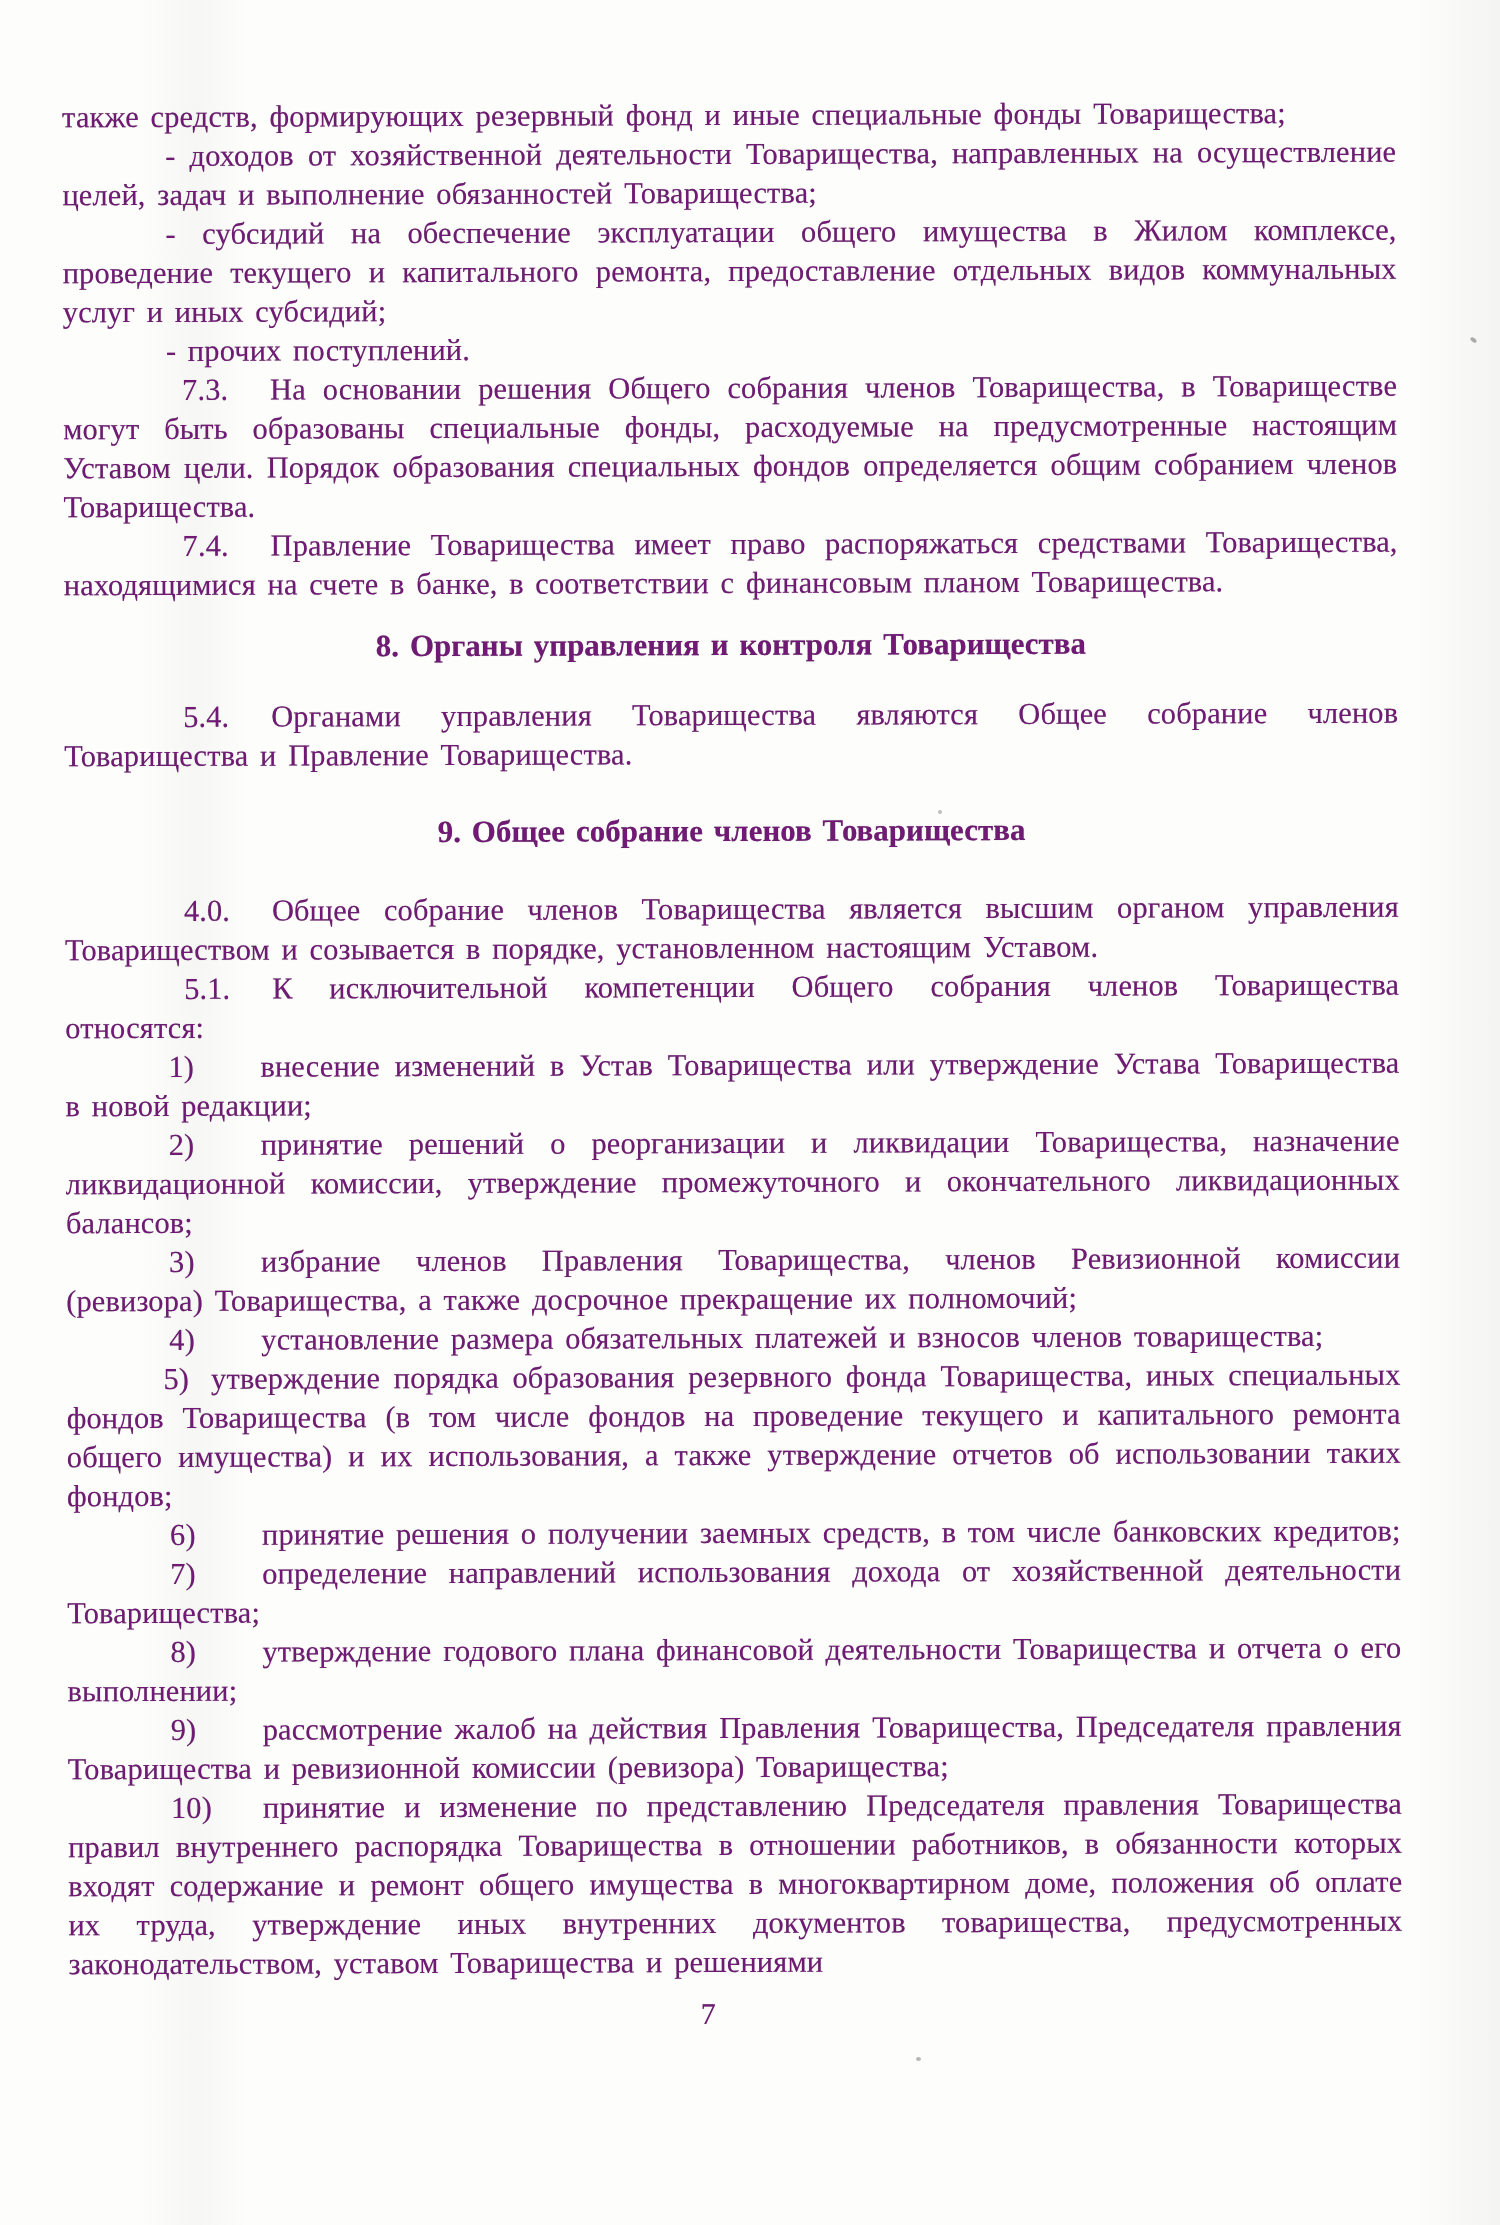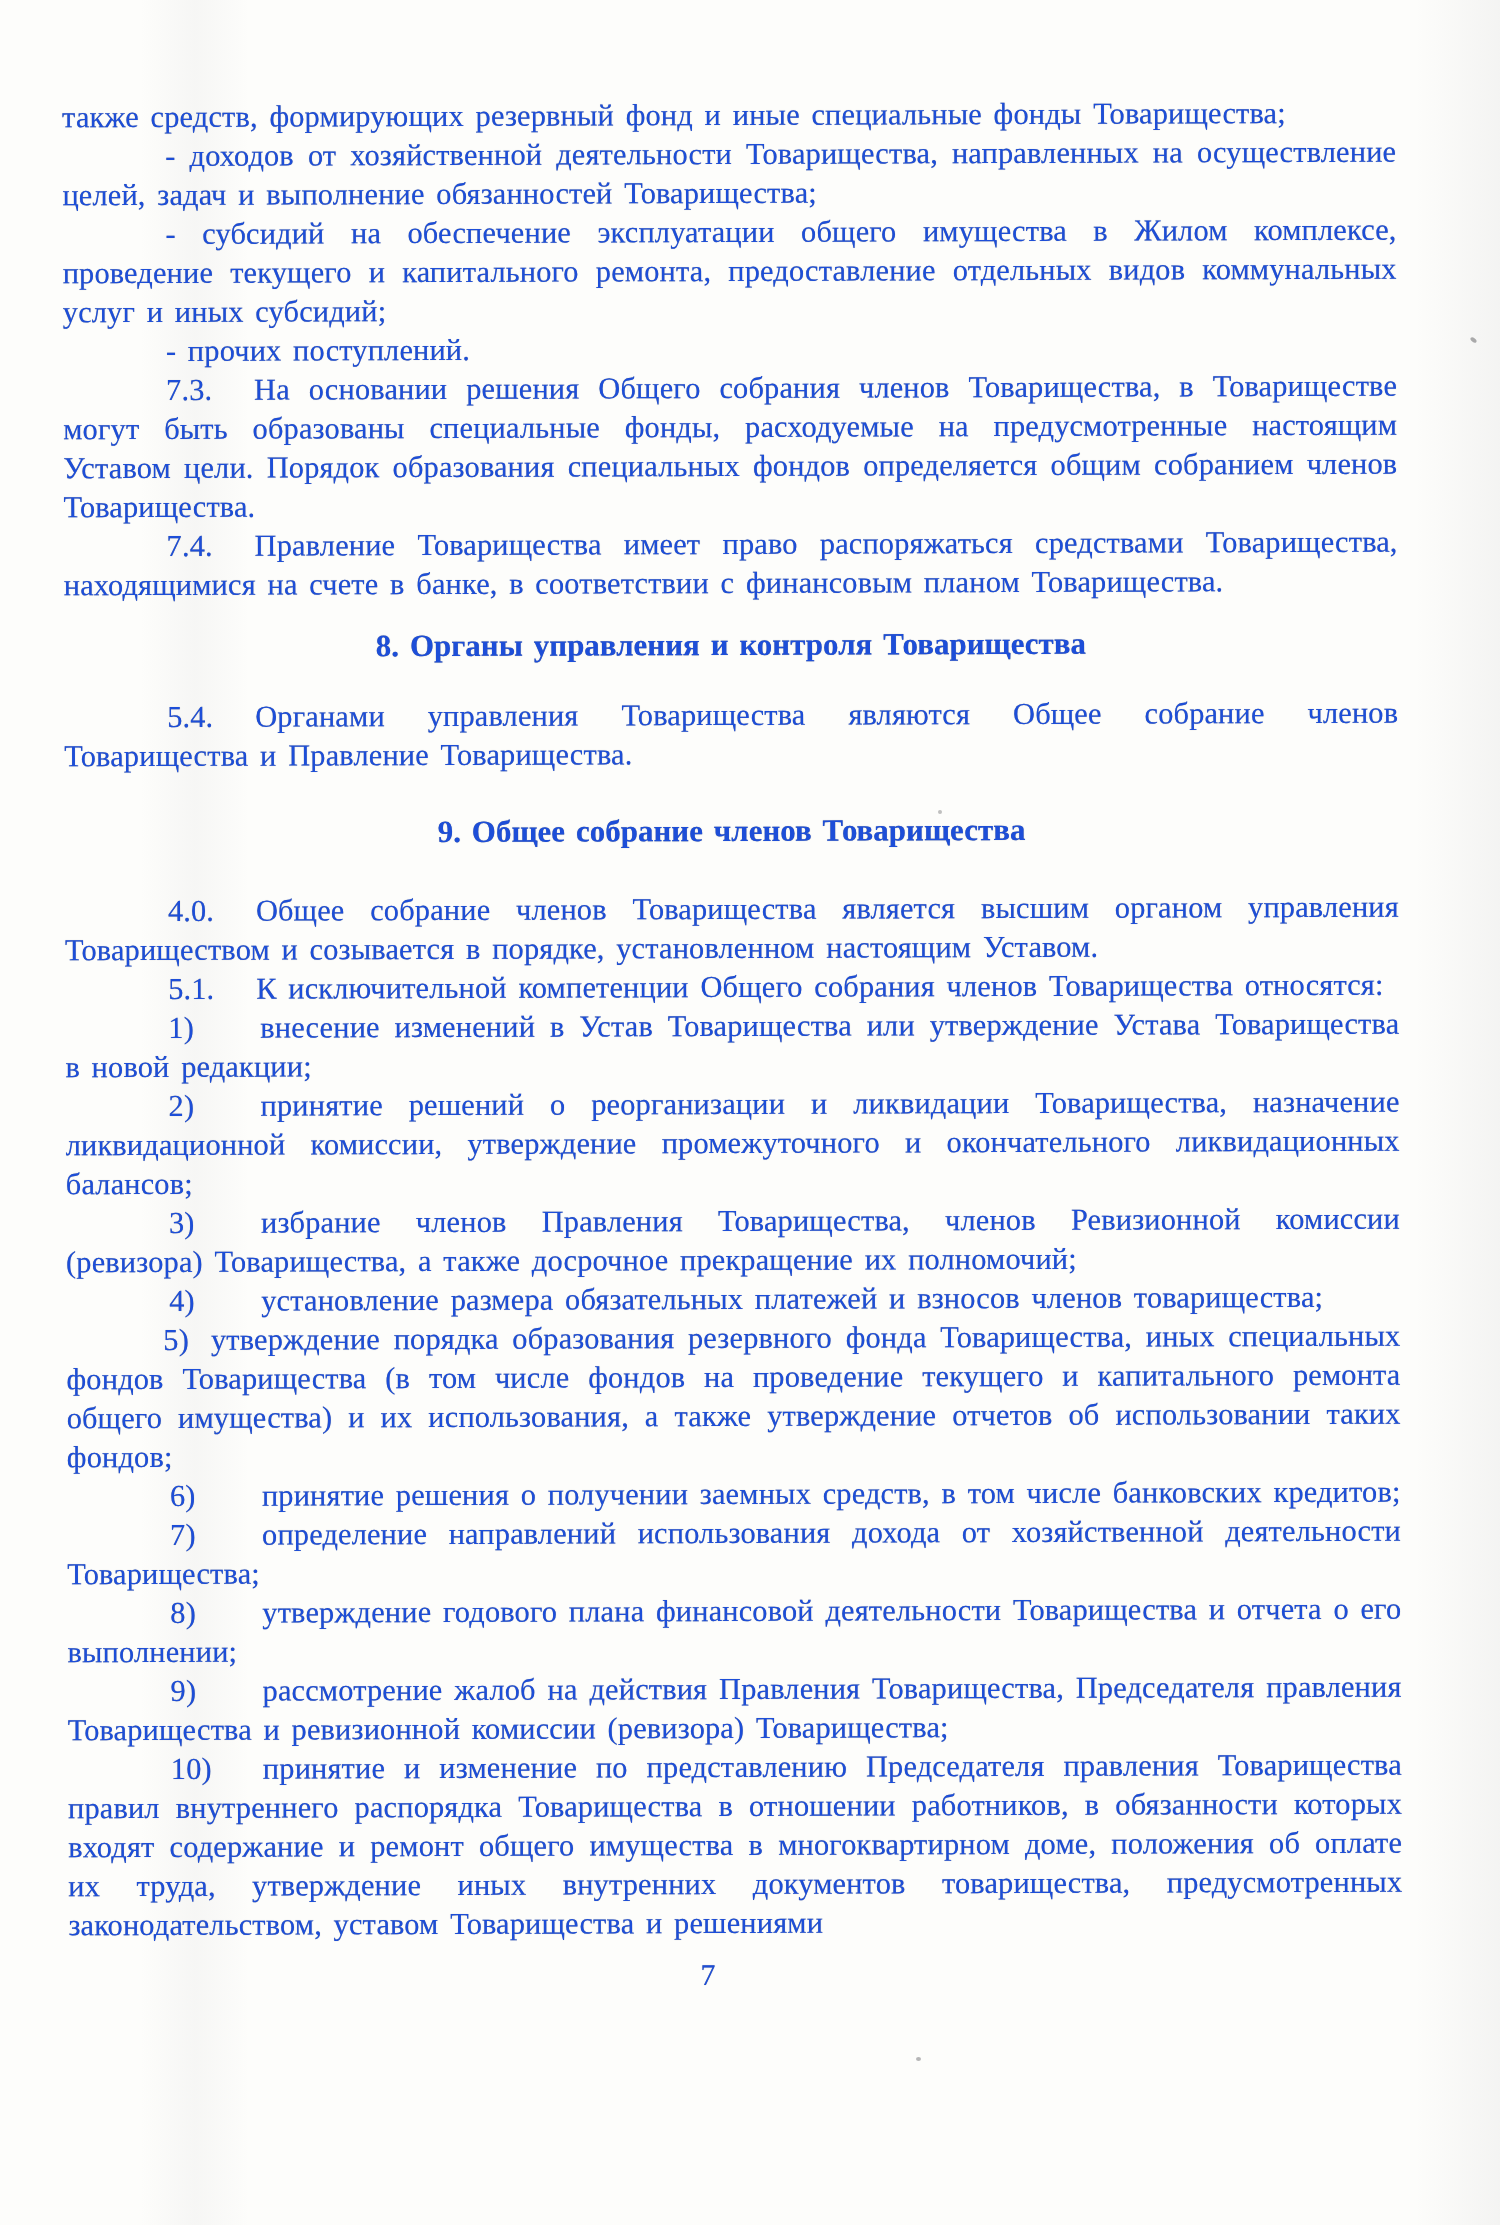--- a/index.html
+++ b/index.html
@@ -2,21 +2,21 @@
 <html><head>
 <meta charset="utf-8">
 <style>
   html,body{margin:0;padding:0;background:#ffffff;}
   .page{
     position:relative;
     width:1500px;height:2225px;
     background:#fdfdfb;
     overflow:hidden;
     font-family:"Liberation Serif","DejaVu Serif",serif;
-    color:#1d4ed8;
+    color:#701a75;
   }
   
   .streak-left{
     position:absolute;left:140px;top:0;width:110px;height:100%;
     background:linear-gradient(to right,rgba(120,120,130,0),rgba(120,120,130,0.05),rgba(120,120,130,0));
     pointer-events:none;
   }
   .streak-right{
     position:absolute;right:0;top:0;width:85px;height:100%;
     background:linear-gradient(to right,rgba(120,120,130,0),rgba(120,120,130,0.07));
@@ -31,21 +31,21 @@
     margin:0;
     font-size:30.5px;
     line-height:39px;
     text-align:justify;
     text-indent:103px;
     word-spacing:0.13em;
     letter-spacing:0.1px;
     text-shadow:0 0 0.7px rgba(25,25,25,0.45);
   }
   .para--flush{text-indent:0;}
-  .pnum{display:inline-block;min-width:88px;text-indent:0;}
+  .pnum{display:inline-block;min-width:88px;text-indent:0;margin-left:16px;}
   .inum{display:inline-block;min-width:92px;text-indent:0;}
   .para--tight{text-indent:97px;}
   .para--tight .inum{min-width:0;margin-right:22px;}
   .heading{
     font-size:31px;line-height:40px;font-weight:bold;
     text-align:center;margin:0;
     word-spacing:0.1em;
     text-shadow:0 0 0.7px rgba(25,25,25,0.5);
   }
   .heading--first{margin-top:22px;margin-bottom:31px;}

